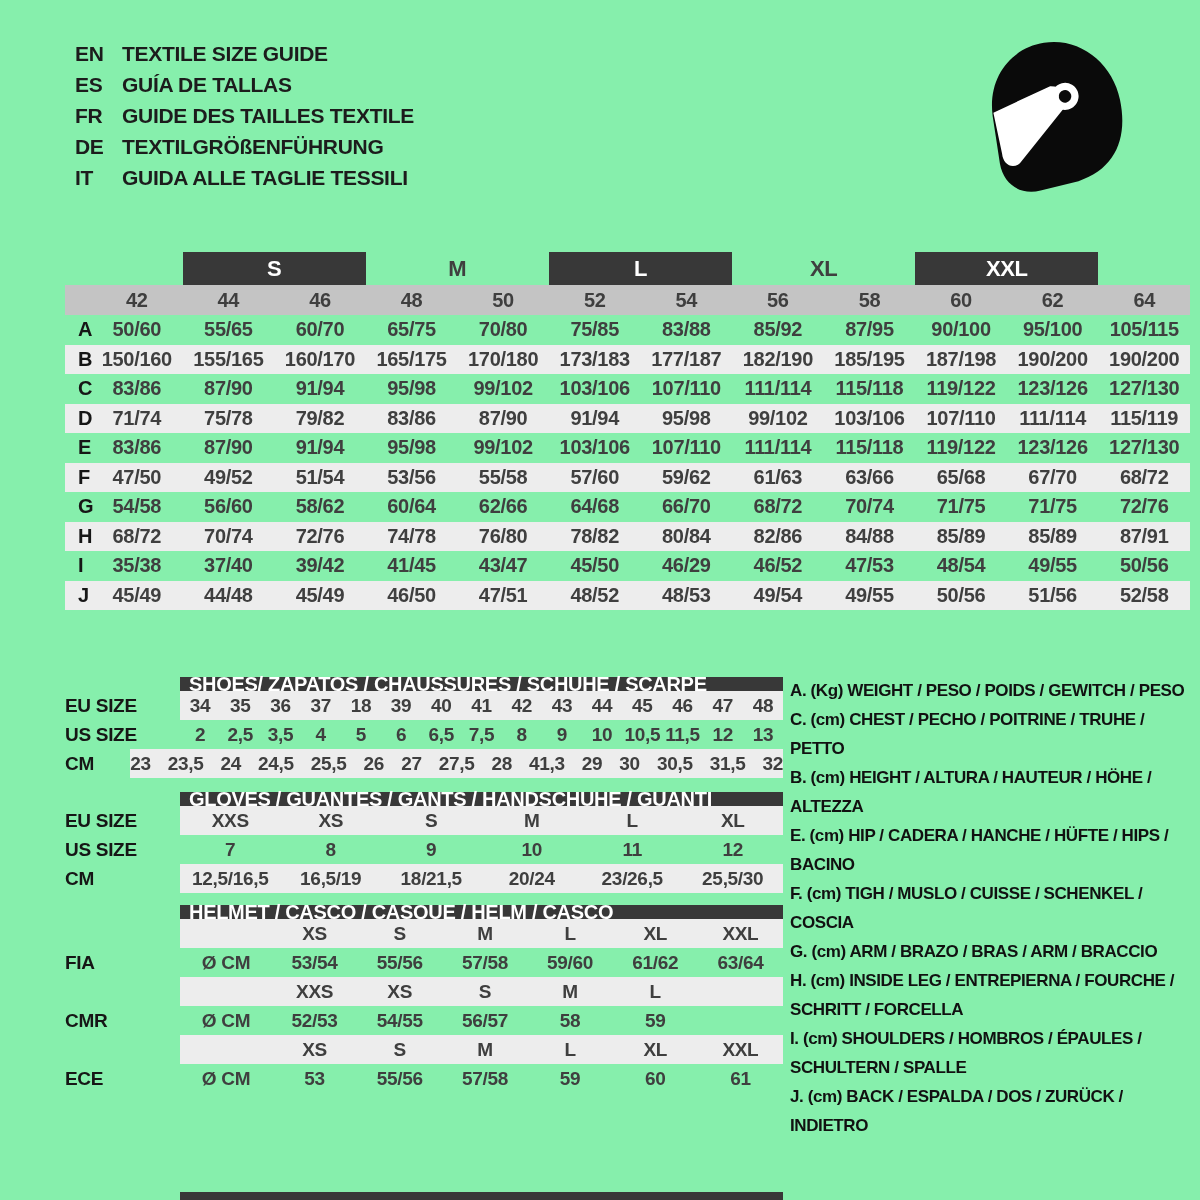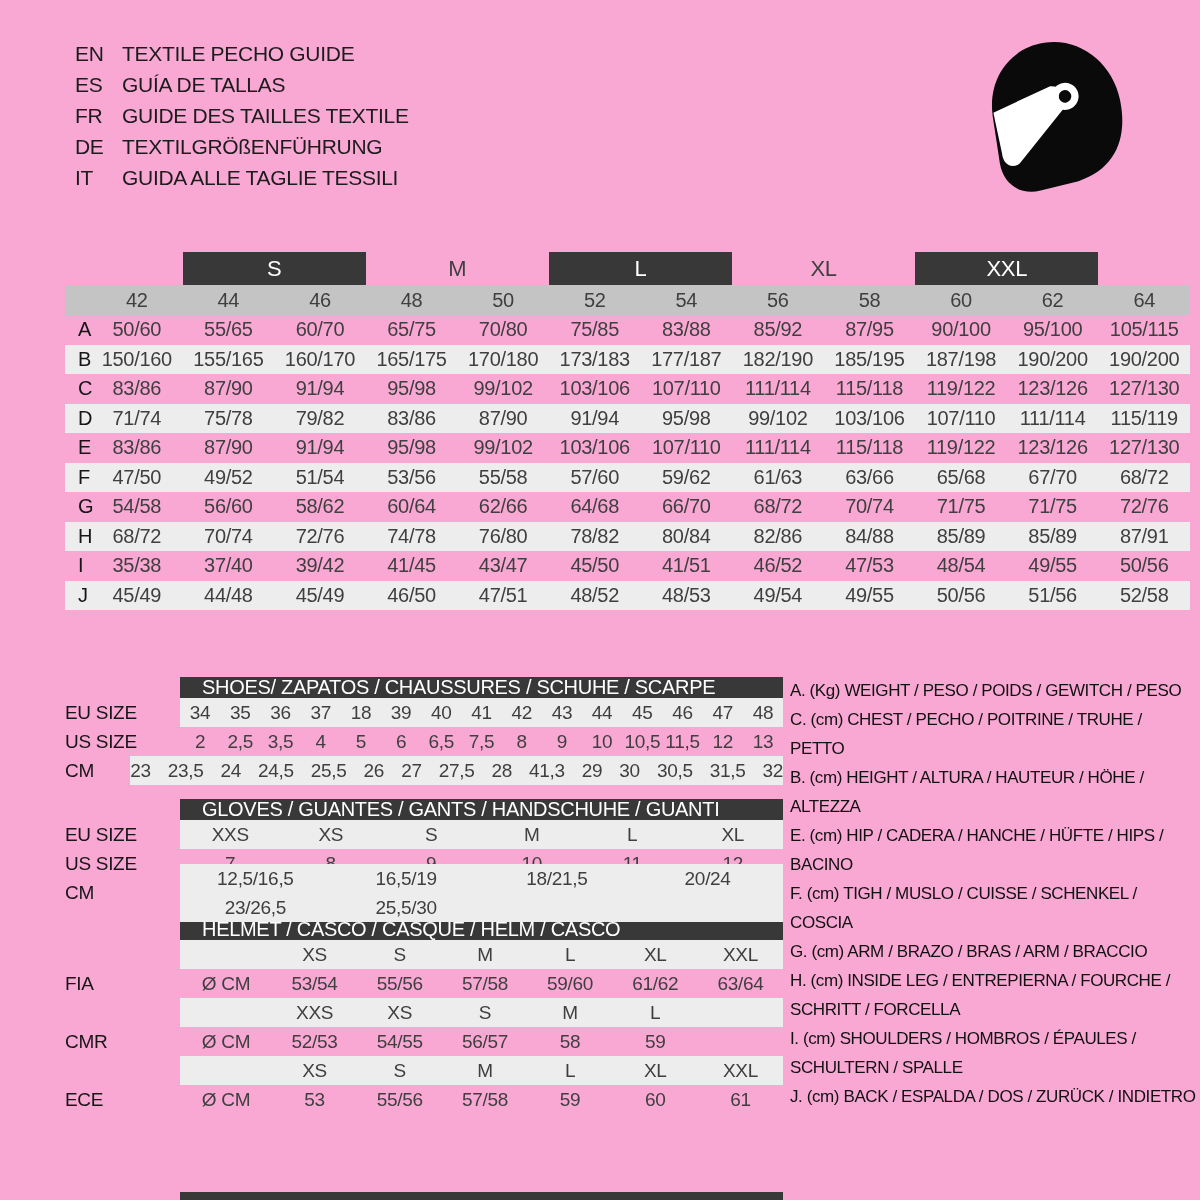--- a/index.html
+++ b/index.html
@@ -1,17 +1,17 @@
 <!DOCTYPE html>
 <html><head>
 <meta charset="utf-8">
 <style>
   html,body{margin:0;padding:0;background:#ffffff;}
-  .page{position:relative;width:1200px;height:1200px;background:#f9a8d4;overflow:hidden;
-        font-family:"Liberation Sans",sans-serif;font-weight:normal;color:#3f3f3f;letter-spacing:-0.3px;}
+  .page{position:relative;width:1200px;height:1200px;background:#86efac;overflow:hidden;
+        font-family:"Liberation Sans",sans-serif;font-weight:bold;color:#3f3f3f;letter-spacing:-0.3px;}
 
   
   .langs{position:absolute;left:75px;top:38px;}
   .lang-row{display:flex;line-height:31px;font-size:21px;color:#1c1c1c;}
   .lang-code{width:47px;}
   .lang-title{white-space:nowrap;}
 
   
   .helmet-logo{position:absolute;left:972px;top:26px;width:165px;height:180px;}
 
@@ -23,23 +23,23 @@
   .band.dark{background:#383838;color:#ffffff;}
   .colhdr{background:#c4c4c4;height:30px;}
   .colhdr .tcell{line-height:30px;}
   .trow{height:29.5px;}
   .trow.stripe{background:#ededed;}
   .tcell{text-align:center;font-size:20px;line-height:29.5px;white-space:nowrap;}
   .tletter{padding-left:13px;font-size:20px;line-height:29.5px;color:#161616;}
 
   
   .bottom-left{position:absolute;left:65px;top:677px;width:718px;}
-  .mhead{height:21px;background:#383838;color:#ffffff;margin-left:115px;
-         display:flex;align-items:center;padding-left:22px;font-size:20px;white-space:nowrap;}
-  .mrow{display:flex;height:29px;line-height:29px;align-items:center;}
+  .mhead{height:14px;background:#383838;color:#ffffff;margin-left:115px;
+         display:flex;align-items:center;padding-left:9px;font-size:20px;white-space:nowrap;}
+  .mrow{display:flex;height:29px;line-height:29px;}
   .mlabel{width:115px;font-size:19px;color:#161616;}
   .mcells{flex:1;display:grid;}
   .mcells.stripe{background:#ededed;}
   .mcell{text-align:center;font-size:19px;white-space:nowrap;}
   .gloves{margin-top:14px;}
   .helmet{margin-top:12px;}
 
   
   .legend{position:absolute;left:790px;top:676px;width:408px;}
   .legend-item{font-size:17px;line-height:29px;color:#111111;letter-spacing:-0.4px;}
@@ -48,21 +48,21 @@
   .bottom-bar{position:absolute;left:180px;top:1192px;width:603px;height:8px;background:#383838;}
 </style>
 </head>
 <body>
 
 <div class="page">
 
   <div class="langs">
       <div class="lang-row">
         <span class="lang-code">EN</span>
-        <span class="lang-title">TEXTILE PECHO GUIDE</span>
+        <span class="lang-title">TEXTILE SIZE GUIDE</span>
       </div>
       <div class="lang-row">
         <span class="lang-code">ES</span>
         <span class="lang-title">GUÍA DE TALLAS</span>
       </div>
       <div class="lang-row">
         <span class="lang-code">FR</span>
         <span class="lang-title">GUIDE DES TAILLES TEXTILE</span>
       </div>
       <div class="lang-row">
@@ -229,21 +229,21 @@
           <div class="tcell">87/91</div>
         </div>
         <div class="grid13 trow">
           <div class="tletter">I</div>
           <div class="tcell">35/38</div>
           <div class="tcell">37/40</div>
           <div class="tcell">39/42</div>
           <div class="tcell">41/45</div>
           <div class="tcell">43/47</div>
           <div class="tcell">45/50</div>
-          <div class="tcell">41/51</div>
+          <div class="tcell">46/29</div>
           <div class="tcell">46/52</div>
           <div class="tcell">47/53</div>
           <div class="tcell">48/54</div>
           <div class="tcell">49/55</div>
           <div class="tcell">50/56</div>
         </div>
         <div class="grid13 trow stripe">
           <div class="tletter">J</div>
           <div class="tcell">45/49</div>
           <div class="tcell">44/48</div>
@@ -348,21 +348,21 @@
             <div class="mcell">7</div>
             <div class="mcell">8</div>
             <div class="mcell">9</div>
             <div class="mcell">10</div>
             <div class="mcell">11</div>
             <div class="mcell">12</div>
           </div>
         </div>
         <div class="mrow">
           <div class="mlabel">CM</div>
-          <div class="mcells stripe" style="grid-template-columns: repeat(4, 1fr);">
+          <div class="mcells stripe" style="grid-template-columns: repeat(6, 1fr);">
             <div class="mcell">12,5/16,5</div>
             <div class="mcell">16,5/19</div>
             <div class="mcell">18/21,5</div>
             <div class="mcell">20/24</div>
             <div class="mcell">23/26,5</div>
             <div class="mcell">25,5/30</div>
           </div>
         </div>
       </div>
     <div class="helmet">

